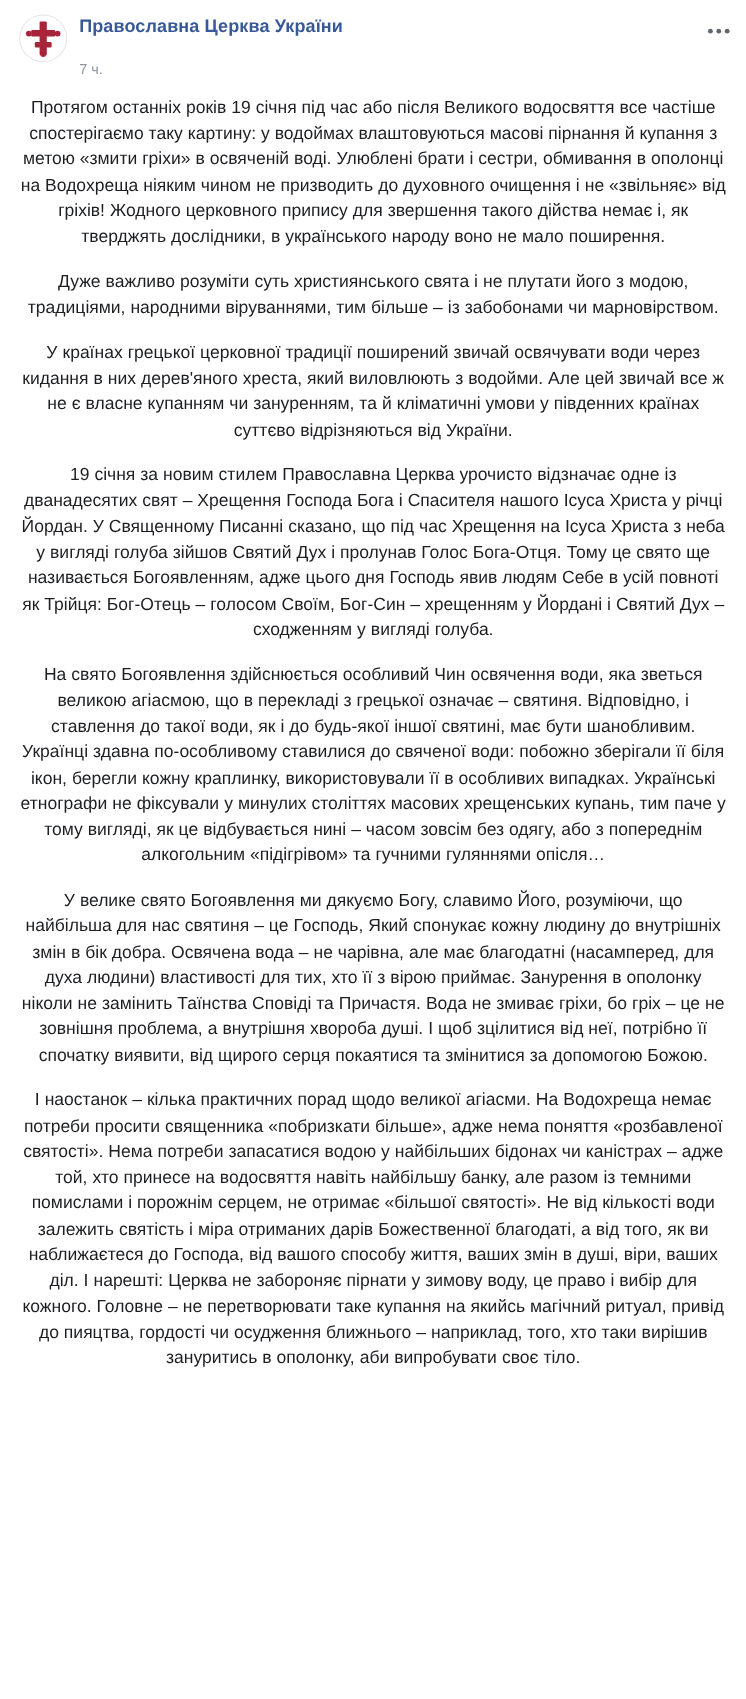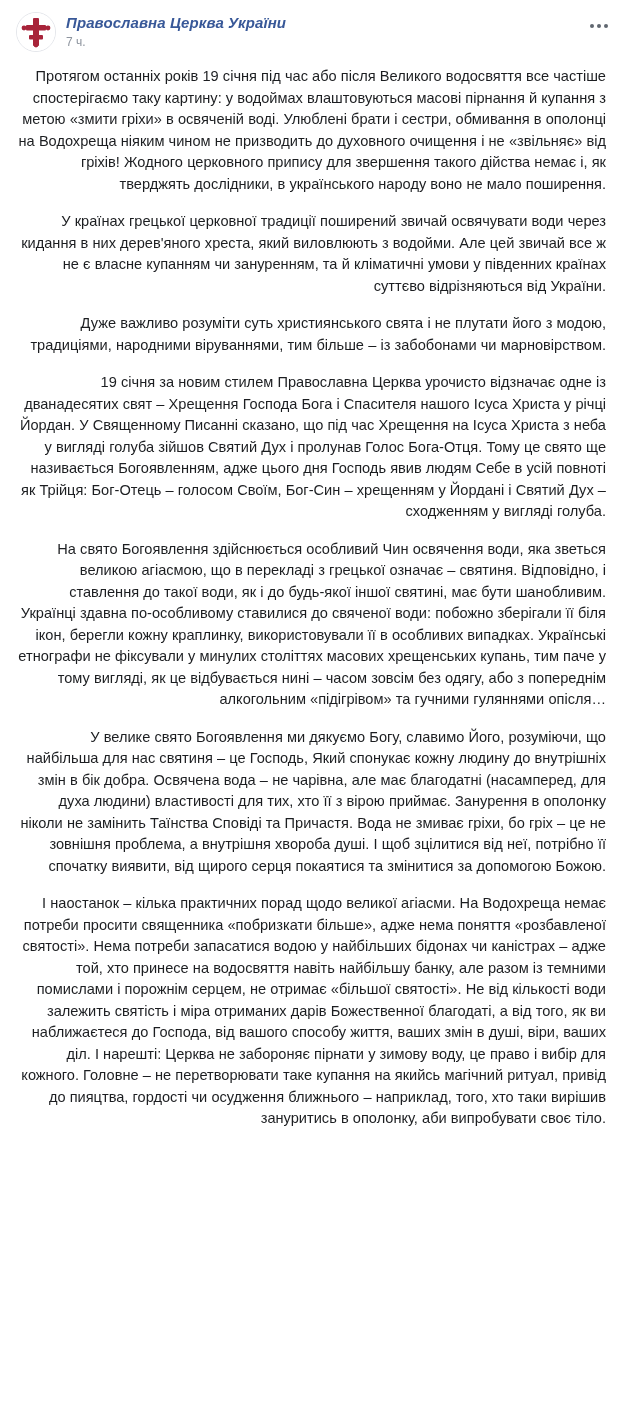--- a/index.html
+++ b/index.html
@@ -48,26 +48,25 @@
     justify-content: center;
     padding-top: 1px;
   }
   .page-name {
     font-size: 15px;
     font-weight: bold;
     color: #385898;
     line-height: 19px;
     letter-spacing: 0.1px;
     cursor: pointer;
-    font-style: italic;
   }
   .meta-row {
     display: flex;
     align-items: flex-end;
-    margin-top: 3px;
+    margin-top: 19px;
   }
   .timestamp {
     font-size: 12px;
     color: #8d949e;
     line-height: 15px;
     cursor: pointer;
   }
   .menu-button {
     position: absolute;
     right: 14px;
@@ -88,21 +87,21 @@
   }
   .post-body {
     padding: 8px 16px 14px 16px;
     box-sizing: border-box;
   }
   .post-body p {
     margin: 0 0 16px 0;
     font-size: 14.6px;
     line-height: 21.5px;
     color: #1c1e21;
-    text-align: right;
+    text-align: center;
     word-spacing: 0.1px;
   }
   .post-body p:last-child {
     margin-bottom: 12px;
   }
 </style>
 </head>
 <body>
 
 <div class="post">
@@ -132,21 +131,21 @@
     </div>
     <div class="menu-button">
       <span class="dot"></span>
       <span class="dot"></span>
       <span class="dot"></span>
     </div>
   </div>
 
   <div class="post-body">
     <p>Протягом останніх років 19 січня під час або після Великого водосвяття все частіше спостерігаємо таку картину: у водоймах влаштовуються масові пірнання й купання з метою «змити гріхи» в освяченій воді. Улюблені брати і сестри, обмивання в ополонці на Водохреща ніяким чином не призводить до духовного очищення і не «звільняє» від гріхів! Жодного церковного припису для звершення такого дійства немає і, як тверджять дослідники, в українського народу воно не мало поширення.</p>
+    <p>Дуже важливо розуміти суть християнського свята і не плутати його з модою, традиціями, народними віруваннями, тим більше – із забобонами чи марновірством.</p>
     <p>У країнах грецької церковної традиції поширений звичай освячувати води через кидання в них дерев'яного хреста, який виловлюють з водойми. Але цей звичай все ж не є власне купанням чи зануренням, та й кліматичні умови у південних країнах суттєво відрізняються від України.</p>
-    <p>Дуже важливо розуміти суть християнського свята і не плутати його з модою, традиціями, народними віруваннями, тим більше – із забобонами чи марновірством.</p>
     <p>19 січня за новим стилем Православна Церква урочисто відзначає одне із дванадесятих свят – Хрещення Господа Бога і Спасителя нашого Ісуса Христа у річці Йордан. У Священному Писанні сказано, що під час Хрещення на Ісуса Христа з неба у вигляді голуба зійшов Святий Дух і пролунав Голос Бога-Отця. Тому це свято ще називається Богоявленням, адже цього дня Господь явив людям Себе в усій повноті як Трійця: Бог-Отець – голосом Своїм, Бог-Син – хрещенням у Йордані і Святий Дух – сходженням у вигляді голуба.</p>
     <p>На свято Богоявлення здійснюється особливий Чин освячення води, яка зветься великою агіасмою, що в перекладі з грецької означає – святиня. Відповідно, і ставлення до такої води, як і до будь-якої іншої святині, має бути шанобливим. Українці здавна по-особливому ставилися до свяченої води: побожно зберігали її біля ікон, берегли кожну краплинку, використовували її в особливих випадках. Українські етнографи не фіксували у минулих століттях масових хрещенських купань, тим паче у тому вигляді, як це відбувається нині – часом зовсім без одягу, або з попереднім алкогольним «підігрівом» та гучними гуляннями опісля…</p>
     <p>У велике свято Богоявлення ми дякуємо Богу, славимо Його, розуміючи, що найбільша для нас святиня – це Господь, Який спонукає кожну людину до внутрішніх змін в бік добра. Освячена вода – не чарівна, але має благодатні (насамперед, для духа людини) властивості для тих, хто її з вірою приймає. Занурення в ополонку ніколи не замінить Таїнства Сповіді та Причастя. Вода не змиває гріхи, бо гріх – це не зовнішня проблема, а внутрішня хвороба душі. І щоб зцілитися від неї, потрібно її спочатку виявити, від щирого серця покаятися та змінитися за допомогою Божою.</p>
     <p>І наостанок – кілька практичних порад щодо великої агіасми. На Водохреща немає потреби просити священника «побризкати більше», адже нема поняття «розбавленої святості». Нема потреби запасатися водою у найбільших бідонах чи каністрах – адже той, хто принесе на водосвяття навіть найбільшу банку, але разом із темними помислами і порожнім серцем, не отримає «більшої святості». Не від кількості води залежить святість і міра отриманих дарів Божественної благодаті, а від того, як ви наближаєтеся до Господа, від вашого способу життя, ваших змін в душі, віри, ваших діл. І нарешті: Церква не забороняє пірнати у зимову воду, це право і вибір для кожного. Головне – не перетворювати таке купання на якийсь магічний ритуал, привід до пияцтва, гордості чи осудження ближнього – наприклад, того, хто таки вирішив зануритись в ополонку, аби випробувати своє тіло.</p>
   </div>
 
 </div>
 
 </body></html>

